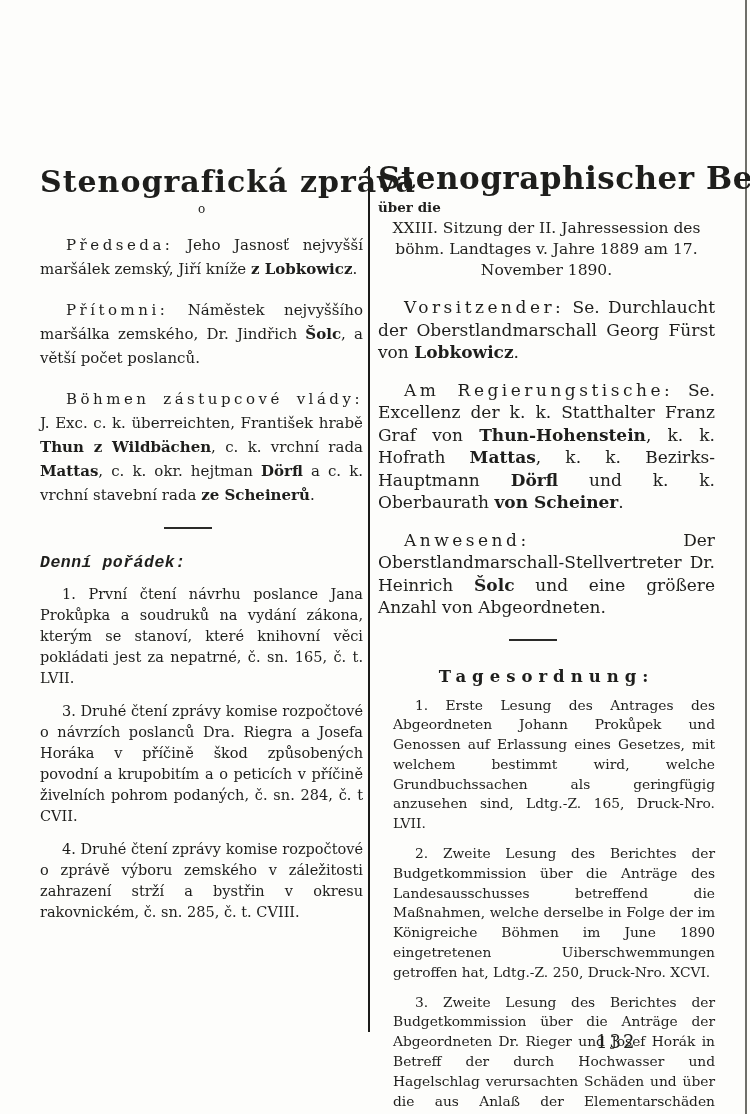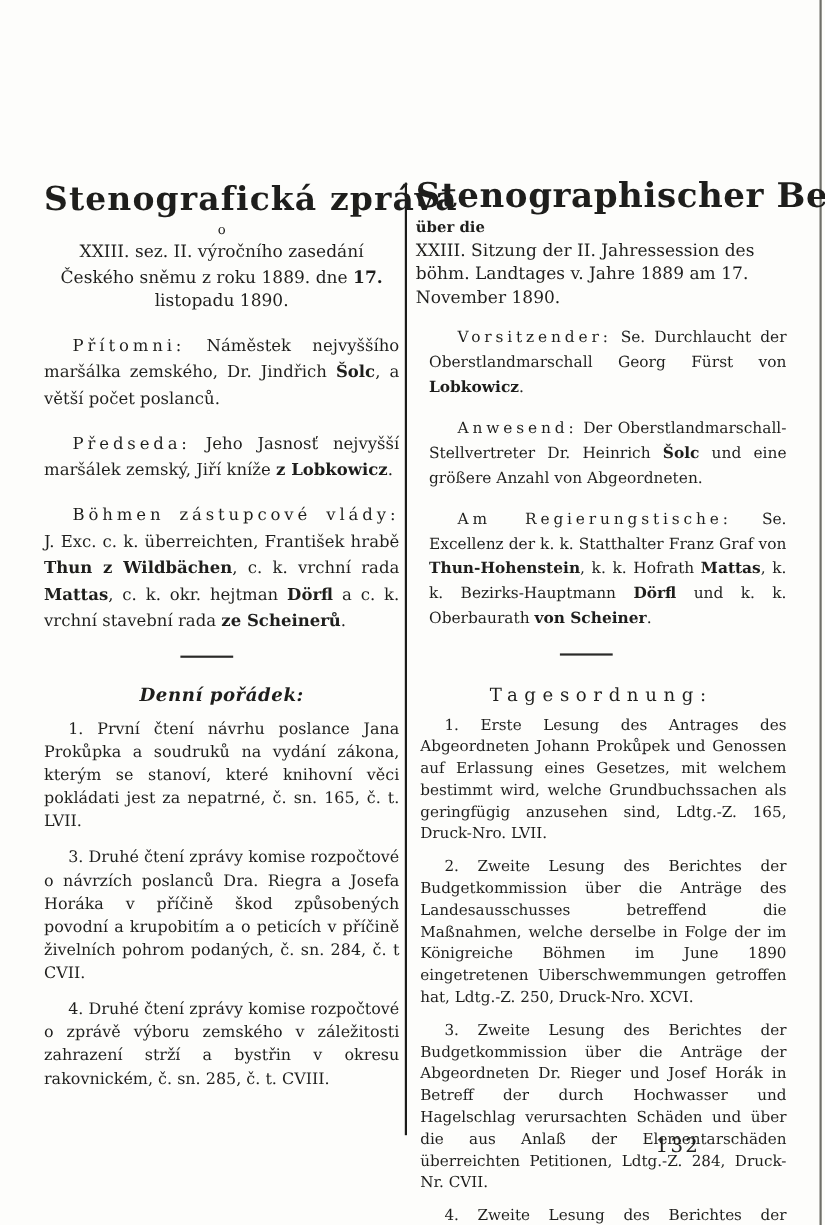--- a/index.html
+++ b/index.html
@@ -69,70 +69,71 @@
   .subtitle {
     font-size: 15.5px;
     line-height: 21.5px;
     text-align: center;
     margin-top: 3px;
   }
   .subtitle-de {
     font-size: 15.5px;
     line-height: 21px;
     font-weight: 500;
+    text-align: center;
     margin-top: 3px;
   }
   .para {
     margin: 17px 0 0 0;
     text-indent: 26px;
     text-align: justify;
     font-size: 15px;
     line-height: 24px;
   }
   .para-de {
-    margin: 15px 0 0 12px;
+    margin: 15px 0 0 0;
     text-indent: 26px;
     text-align: justify;
-    font-size: 14px;
+    font-size: 17px;
     line-height: 22.5px;
   }
   .b  { font-weight: bold; }
   .sp { letter-spacing: 3.5px; }
 
   .rule {
     width: 48px;
     height: 2px;
     background: #2a2a28;
     margin: 20px auto 0 auto;
     transform: translateX(-14px);
   }
   .agenda-head-cz {
     margin-top: 24px;
-    text-align: center;
     font-size: 16.5px;
     font-weight: bold;
     font-style: italic;
     letter-spacing: 0.5px;
+    font-family: Liberation Mono, monospace;
   }
   .agenda-head-de {
     margin-top: 26px;
     text-align: center;
     font-size: 16.5px;
-    font-weight: normal;
+    font-weight: bold;
     letter-spacing: 6px;
   }
   .item {
     margin: 12px 0 0 0;
     text-indent: 22px;
     text-align: justify;
     font-size: 14.5px;
     line-height: 21px;
   }
   .item-de {
-    margin: 10px 0 0 4px;
+    margin: 10px 0 0 15px;
     text-indent: 22px;
     text-align: justify;
     font-size: 13.8px;
     line-height: 19.8px;
   }
   .page-number {
     position: absolute;
     left: 596px;
     top: 1031px;
     font-size: 18px;
@@ -143,43 +144,42 @@
 <body>
 
 <div class="page">
 
   <div class="divider"></div>
   <div class="edge-line"></div>
 
   <div class="col col-left">
     <div class="title-cz">Stenografická zpráva</div>
     <div class="sub-mini">o</div>
-    <div class="subtitle"><span>XXIII. sez. II. výročního zasedání Českého sněmu z roku 1889. dne </span><span class="b">17.</span><span> listopadu 1890.</span></div>
 
+    <p class="para"><span class="sp">Předseda:</span><span> Jeho Jasnosť nejvyšší maršálek zemský, Jiří kníže </span><span class="b">z Lobkowicz</span><span>.</span></p>
     <p class="para"><span class="sp">Přítomni:</span><span> Náměstek nejvyššího maršálka zemského, Dr. Jindřich </span><span class="b">Šolc</span><span>, a větší počet poslanců.</span></p>
-    <p class="para"><span class="sp">Předseda:</span><span> Jeho Jasnosť nejvyšší maršálek zemský, Jiří kníže </span><span class="b">z Lobkowicz</span><span>.</span></p>
     <p class="para"><span class="sp">Böhmen zástupcové vlády:</span><span> J. Exc. c. k. überreichten, František hrabě </span><span class="b">Thun z Wildbächen</span><span>, c. k. vrchní rada </span><span class="b">Mattas</span><span>, c. k. okr. hejtman </span><span class="b">Dörfl</span><span> a c. k. vrchní stavební rada </span><span class="b">ze Scheinerů</span><span>.</span></p>
 
     <div class="rule"></div>
 
     <div class="agenda-head-cz">Denní pořádek:</div>
 
     <p class="item">1. První čtení návrhu poslance Jana Prokůpka a soudruků na vydání zákona, kterým se stanoví, které knihovní věci pokládati jest za nepatrné, č. sn. 165, č. t. LVII.</p>
     <p class="item">3. Druhé čtení zprávy komise rozpočtové o návrzích poslanců Dra. Riegra a Josefa Horáka v příčině škod způsobených povodní a krupobitím a o peticích v příčině živelních pohrom podaných, č. sn. 284, č. t CVII.</p>
     <p class="item">4. Druhé čtení zprávy komise rozpočtové o zprávě výboru zemského v záležitosti zahrazení strží a bystřin v okresu rakovnickém, č. sn. 285, č. t. CVIII.</p>
   </div>
 
   <div class="col col-right">
     <div class="title-de">Stenographischer Bericht</div>
     <div class="sub-mini-de">über die</div>
     <div class="subtitle-de"><span>XXIII. Sitzung der II. Jahressession des böhm. Landtages v. Jahre 1889 am 17. November 1890.</span></div>
 
     <p class="para-de"><span class="sp">Vorsitzender:</span><span> Se. Durchlaucht der Oberstlandmarschall Georg Fürst von </span><span class="b">Lobkowicz</span><span>.</span></p>
+    <p class="para-de"><span class="sp">Am Regierungstische:</span><span> Se. Excellenz der k. k. Statthalter Franz Graf von </span><span class="b">Thun-Hohenstein</span><span>, k. k. Hofrath </span><span class="b">Mattas</span><span>, k. k. Bezirks-Hauptmann </span><span class="b">Dörfl</span><span> und k. k. Oberbaurath </span><span class="b">von Scheiner</span><span>.</span></p>
     <p class="para-de"><span class="sp">Anwesend:</span><span> Der Oberstlandmarschall-Stellvertreter Dr. Heinrich </span><span class="b">Šolc</span><span> und eine größere Anzahl von Abgeordneten.</span></p>
-    <p class="para-de"><span class="sp">Am Regierungstische:</span><span> Se. Excellenz der k. k. Statthalter Franz Graf von </span><span class="b">Thun-Hohenstein</span><span>, k. k. Hofrath </span><span class="b">Mattas</span><span>, k. k. Bezirks-Hauptmann </span><span class="b">Dörfl</span><span> und k. k. Oberbaurath </span><span class="b">von Scheiner</span><span>.</span></p>
 
     <div class="rule"></div>
 
     <div class="agenda-head-de">Tagesordnung:</div>
 
     <p class="item-de">1. Erste Lesung des Antrages des Abgeordneten Johann Prokůpek und Genossen auf Erlassung eines Gesetzes, mit welchem bestimmt wird, welche Grundbuchssachen als geringfügig anzusehen sind, Ldtg.-Z. 165, Druck-Nro. LVII.</p>
     <p class="item-de">2. Zweite Lesung des Berichtes der Budgetkommission über die Anträge des Landesausschusses betreffend die Maßnahmen, welche derselbe in Folge der im Königreiche Böhmen im June 1890 eingetretenen Uiberschwemmungen getroffen hat, Ldtg.-Z. 250, Druck-Nro. XCVI.</p>
     <p class="item-de">3. Zweite Lesung des Berichtes der Budgetkommission über die Anträge der Abgeordneten Dr. Rieger und Josef Horák in Betreff der durch Hochwasser und Hagelschlag verursachten Schäden und über die aus Anlaß der Elementarschäden überreichten Petitionen, Ldtg.-Z. 284, Druck-Nr. CVII.</p>
     <p class="item-de">4. Zweite Lesung des Berichtes der Budgetkommission über den Landesausschußbericht betreffend die Verbauung von Runsen und Wildbächen im Bezirke Rakonitz, Ldtg.-Z. 285, Druck-Nr. CVIII.</p>
   </div>

